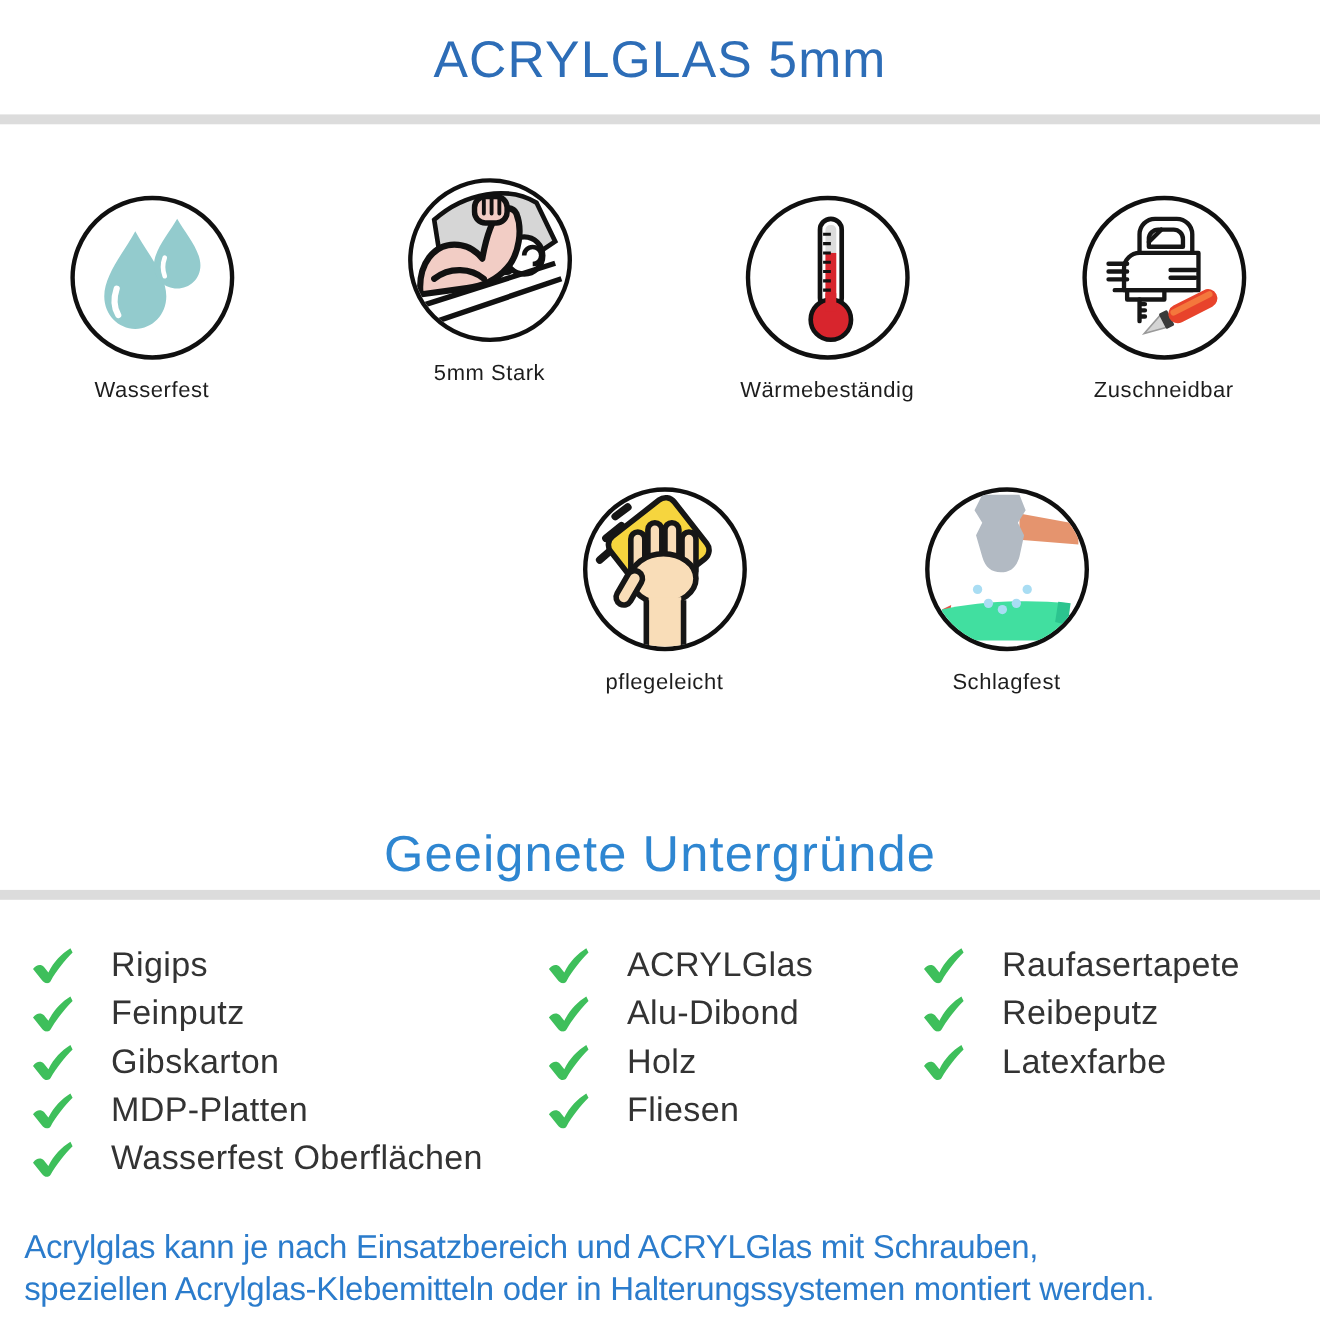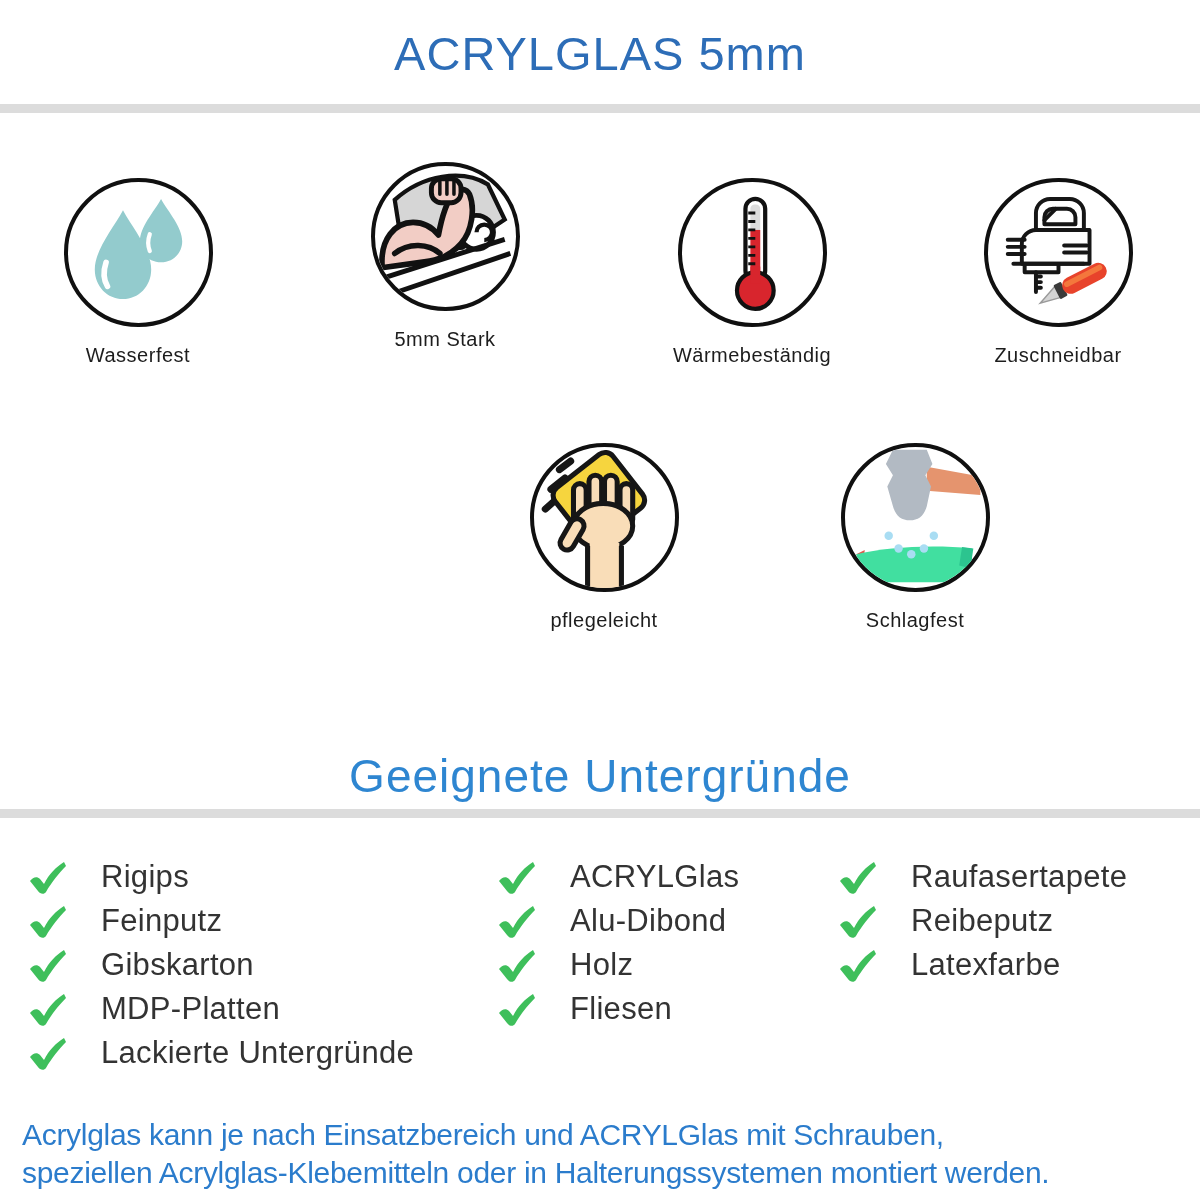--- a/index.html
+++ b/index.html
@@ -178,21 +178,21 @@
     <div class="check-item">
       <svg viewBox="0 0 40 34">
           <path d="M2 21 C5 17 9 16 12 19 L16 24 C21 14 28 7 36 2 L38 6 C31 13 23 23 18 32 C16 35 12 34 10 31 Z" fill="#3ebf5b"></path>
         </svg>
       <span class="check-label">MDP-Platten</span>
     </div>
     <div class="check-item">
       <svg viewBox="0 0 40 34">
           <path d="M2 21 C5 17 9 16 12 19 L16 24 C21 14 28 7 36 2 L38 6 C31 13 23 23 18 32 C16 35 12 34 10 31 Z" fill="#3ebf5b"></path>
         </svg>
-      <span class="check-label">Lackierte Untergründe</span>
+      <span class="check-label">Wasserfest Oberflächen</span>
     </div>
   </div>
 
   <div class="col col2">
     <div class="check-item">
       <svg viewBox="0 0 40 34">
           <path d="M2 21 C5 17 9 16 12 19 L16 24 C21 14 28 7 36 2 L38 6 C31 13 23 23 18 32 C16 35 12 34 10 31 Z" fill="#3ebf5b"></path>
         </svg>
       <span class="check-label">ACRYLGlas</span>
     </div>

